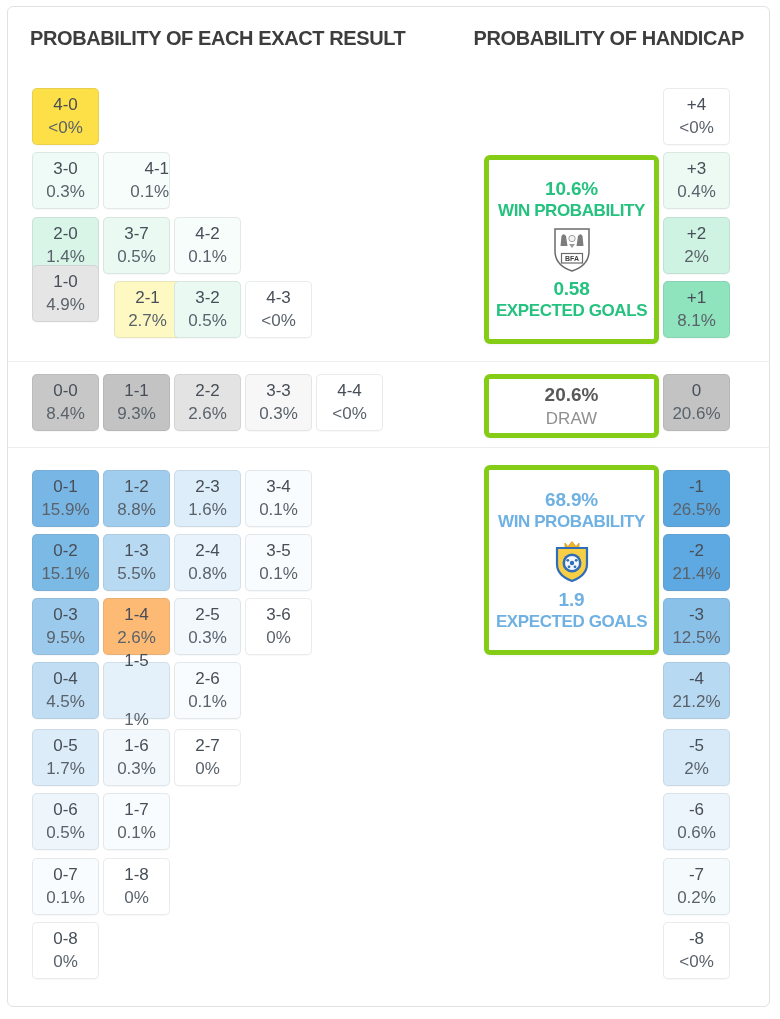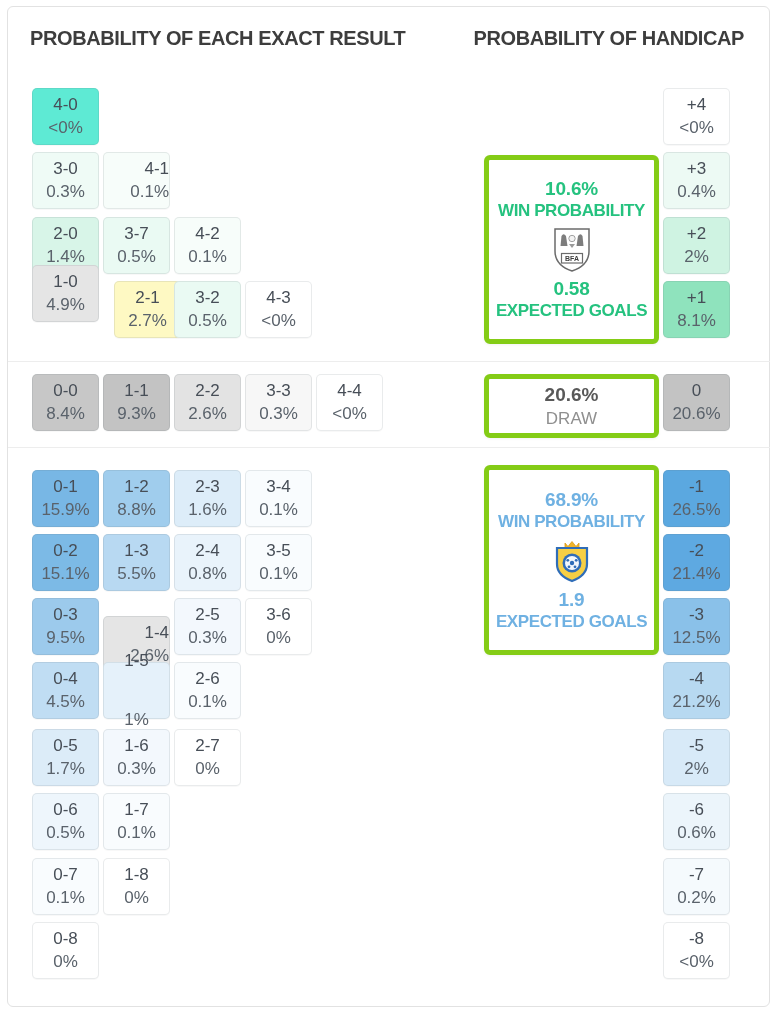--- a/index.html
+++ b/index.html
@@ -39,21 +39,21 @@
 
   <div class="headers">
     <h2 class="hdr">PROBABILITY OF EACH EXACT RESULT</h2>
     <h2 class="hdr">PROBABILITY OF HANDICAP</h2>
   </div>
 
   <div class="divider" id="div1"></div>
   <div class="divider" id="div2"></div>
 
   <div id="cells">
-      <div class="cell" style="top: 88px; left: 32px; background: #5eead4;">
+      <div class="cell" style="top: 88px; left: 32px; background: #fde047;">
         <div class="score">4-0</div>
         <div class="pct">&lt;0%</div>
       </div>
       <div class="cell" style="top: 152px; left: 32px; background: rgb(239, 251, 246);">
         <div class="score">3-0</div>
         <div class="pct">0.3%</div>
       </div>
       <div class="cell" style="top: 152px; left: 103px; background: rgb(247, 253, 250); align-items: flex-end;">
         <div class="score">4-1</div>
         <div class="pct">0.1%</div>
@@ -135,21 +135,21 @@
         <div class="pct">0.8%</div>
       </div>
       <div class="cell" style="top: 534px; left: 245px; background: rgb(249, 252, 254);">
         <div class="score">3-5</div>
         <div class="pct">0.1%</div>
       </div>
       <div class="cell" style="top: 598px; left: 32px; background: rgb(156, 202, 236);">
         <div class="score">0-3</div>
         <div class="pct">9.5%</div>
       </div>
-      <div class="cell" style="top: 616px; left: 103px; background: #e5e5e5; align-items: flex-end;">
+      <div class="cell" style="top: 598px; left: 103px; background: #fdba74;">
         <div class="score">1-4</div>
         <div class="pct">2.6%</div>
       </div>
       <div class="cell" style="top: 598px; left: 174px; background: rgb(243, 248, 253);">
         <div class="score">2-5</div>
         <div class="pct">0.3%</div>
       </div>
       <div class="cell" style="top: 598px; left: 245px; background: rgb(255, 255, 255);">
         <div class="score">3-6</div>
         <div class="pct">0%</div>

